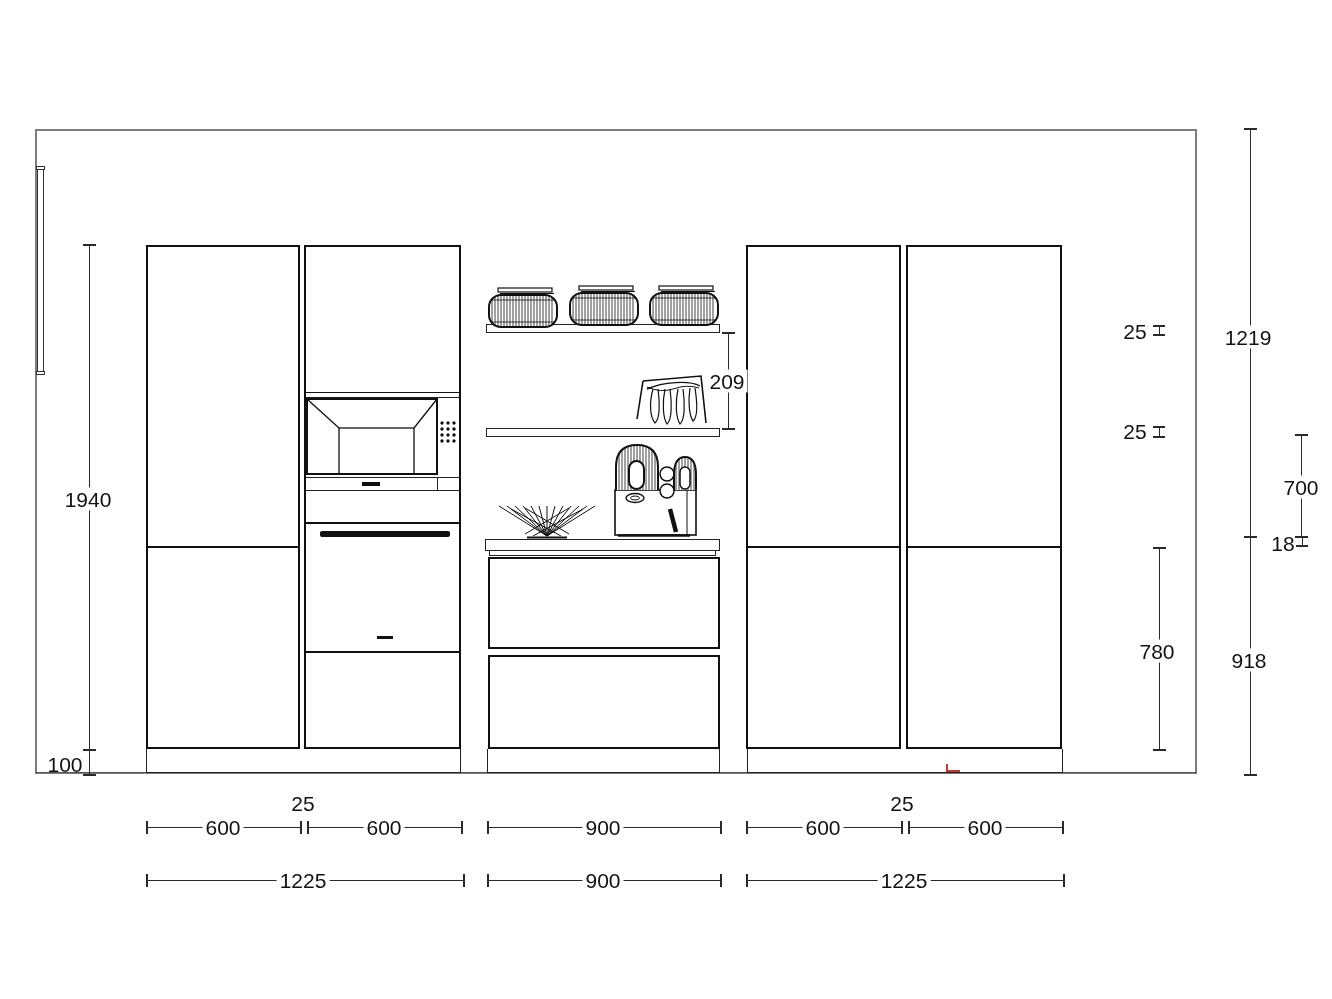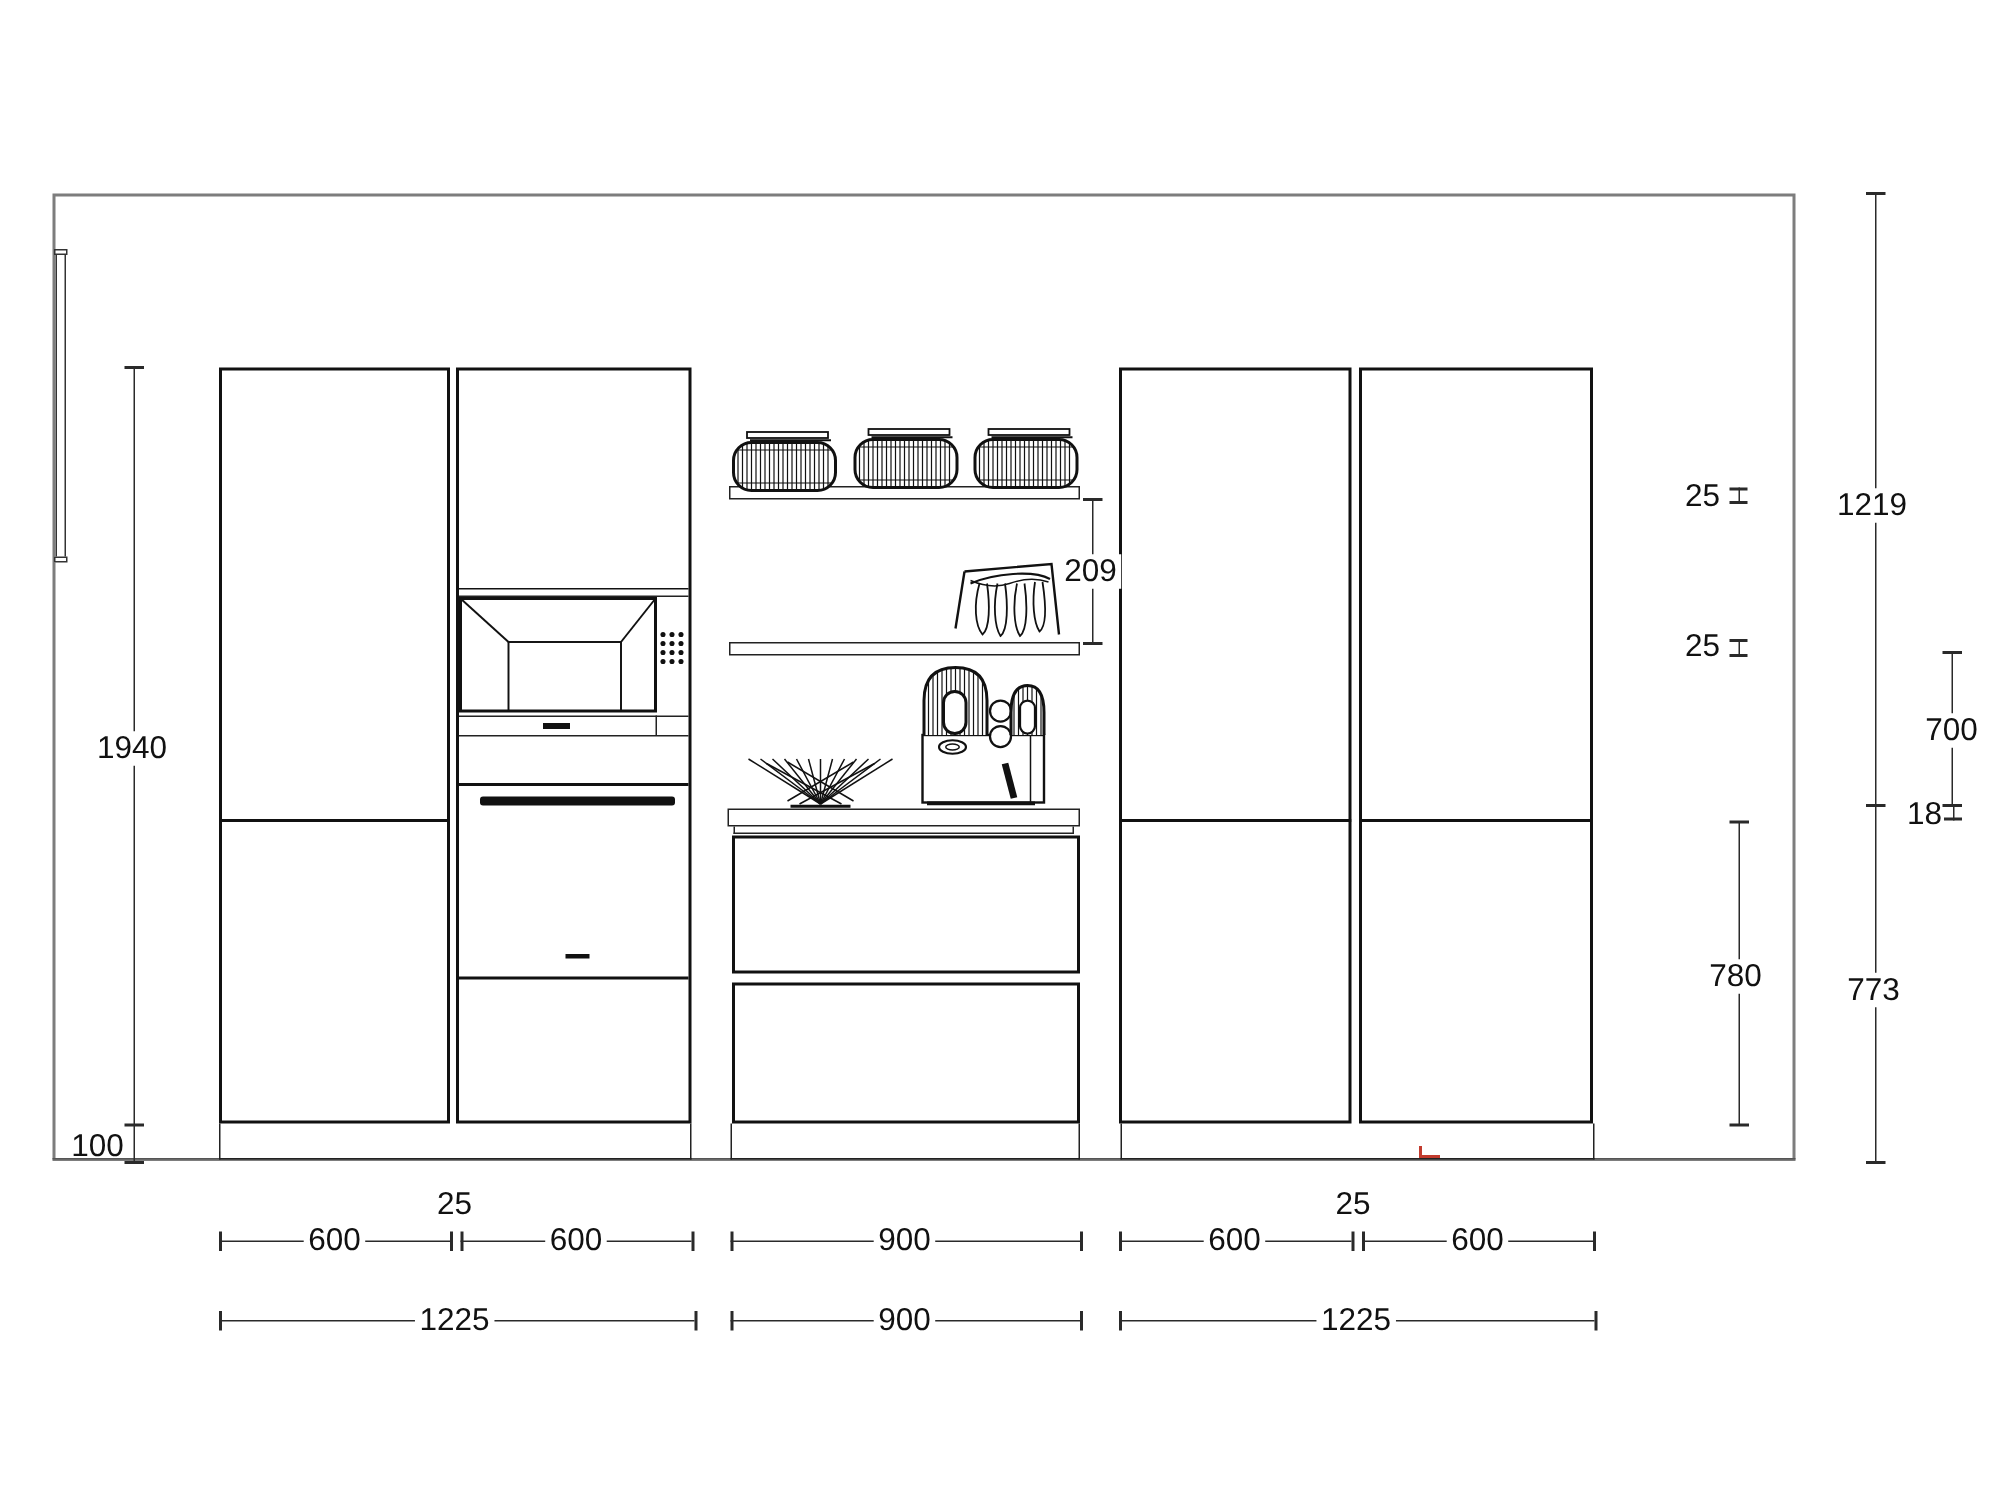--- a/index.html
+++ b/index.html
@@ -249,21 +249,21 @@
   <div class="abs tickh" style="left:1153px;top:436px;width:12px;"></div>
   <div class="abs dimv" style="left:1159px;top:426px;height:11px;"></div>
 
   <div class="abs dimv" style="left:1250px;top:129px;height:408px;"></div>
   <div class="abs tickh" style="left:1244px;top:128px;"></div>
   <div class="abs tickh" style="left:1244px;top:536px;"></div>
   <div class="abs dim-label" style="left:1248px;top:337px;">1219</div>
 
   <div class="abs dimv" style="left:1250px;top:537px;height:238px;"></div>
   <div class="abs tickh" style="left:1244px;top:774px;"></div>
-  <div class="abs dim-label" style="left:1249px;top:660px;">773</div>
+  <div class="abs dim-label" style="left:1249px;top:660px;">918</div>
 
   <div class="abs dimv" style="left:1301px;top:435px;height:102px;"></div>
   <div class="abs tickh" style="left:1295px;top:434px;"></div>
   <div class="abs tickh" style="left:1295px;top:536px;"></div>
   <div class="abs dim-label" style="left:1301px;top:487px;">700</div>
 
   <div class="abs dim-label nobg" style="left:1283px;top:543px;">18</div>
   <div class="abs tickh" style="left:1296px;top:545px;width:12px;"></div>
   <div class="abs dimv" style="left:1302px;top:537px;height:10px;"></div>
 

